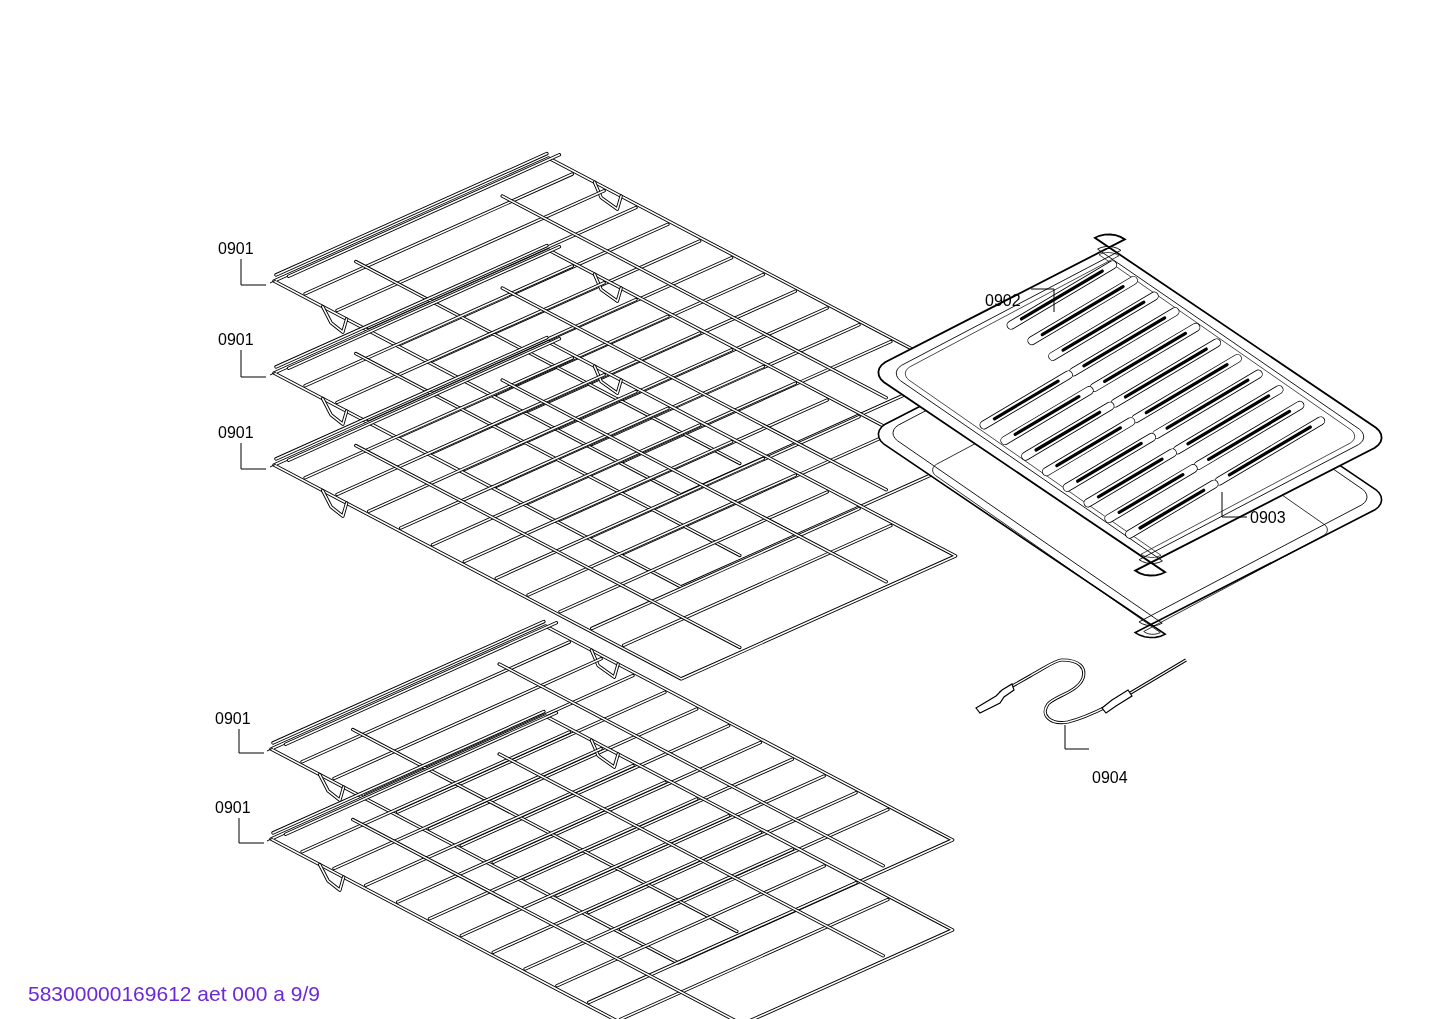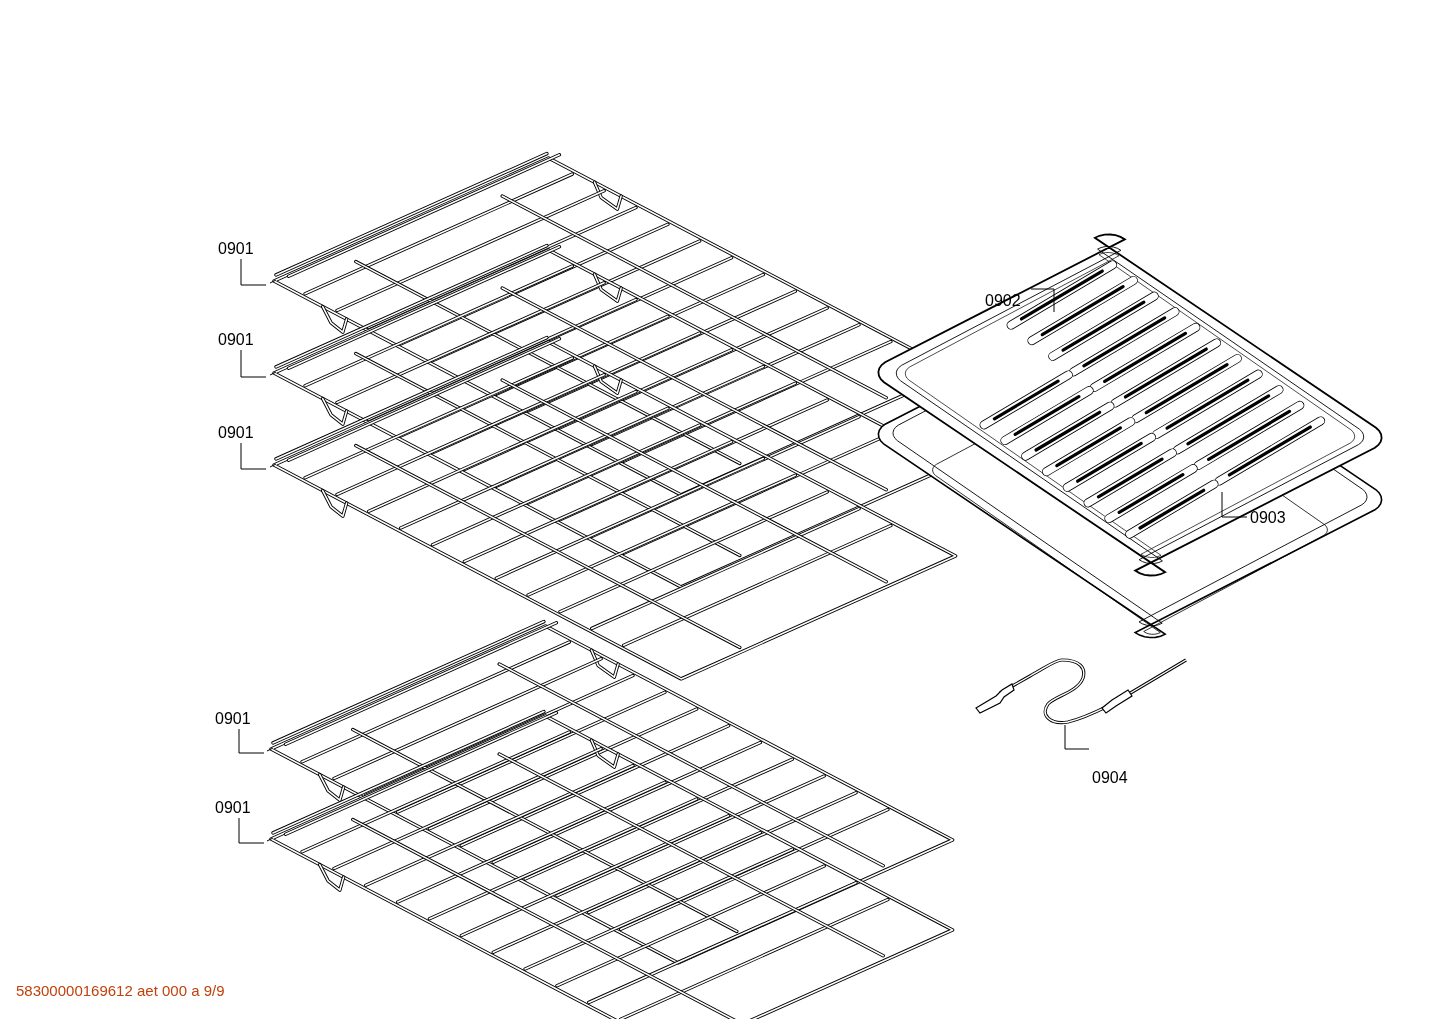--- a/index.html
+++ b/index.html
@@ -1,20 +1,20 @@
 <!DOCTYPE html>
 <html><head>
 <meta charset="utf-8">
 <style>
   html, body { margin: 0; padding: 0; background: #ffffff; }
   body { width: 1442px; height: 1019px; position: relative; overflow: hidden;
          font-family: "Liberation Sans", sans-serif; color: #000; }
   #diagram { position: absolute; left: 0; top: 0; }
   .label { position: absolute; font-size: 16px; line-height: 16px; color: #000000; white-space: nowrap; }
-  .footer { position: absolute; left: 16px; top: 982px; font-size: 15px; color: #c2410c; white-space: nowrap; }
+  .footer { position: absolute; left: 28px; top: 982px; font-size: 21px; color: #6d28d9; white-space: nowrap; }
   .wire { fill: none; stroke: #000; stroke-width: 3.4; stroke-linejoin: round; stroke-linecap: round; }
   .wire-in { fill: none; stroke: #fff; stroke-width: 1.6; stroke-linejoin: round; stroke-linecap: round; }
   .thin { fill: none; stroke: #000; stroke-width: 1; }
   .leader { fill: none; stroke: #000; stroke-width: 1; }
 </style>
 </head>
 <body>
 
 <svg id="diagram" width="1442" height="1019" viewBox="0 0 1442 1019" xmlns="http://www.w3.org/2000/svg">
   <g id="racks">

